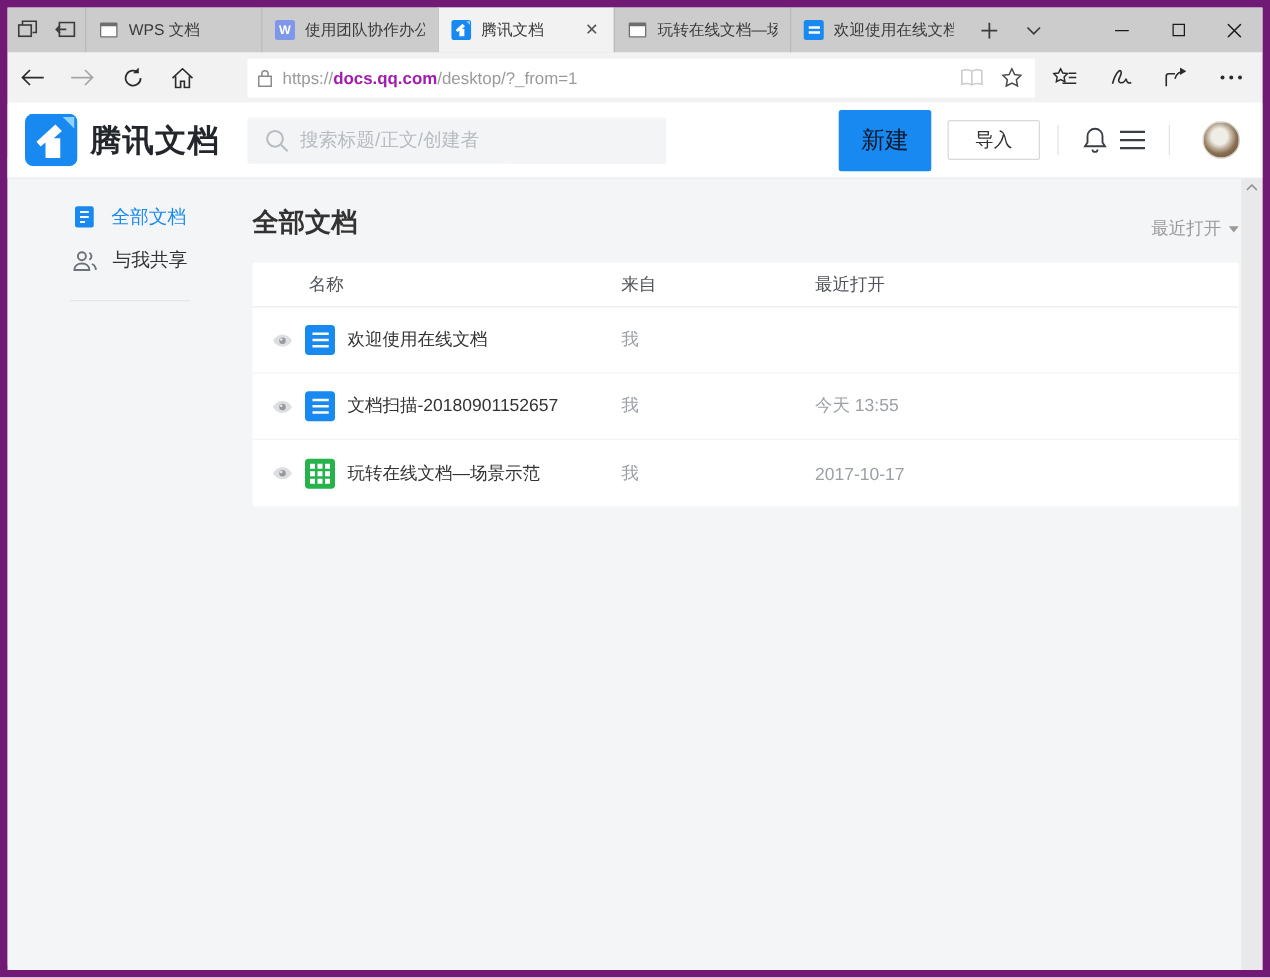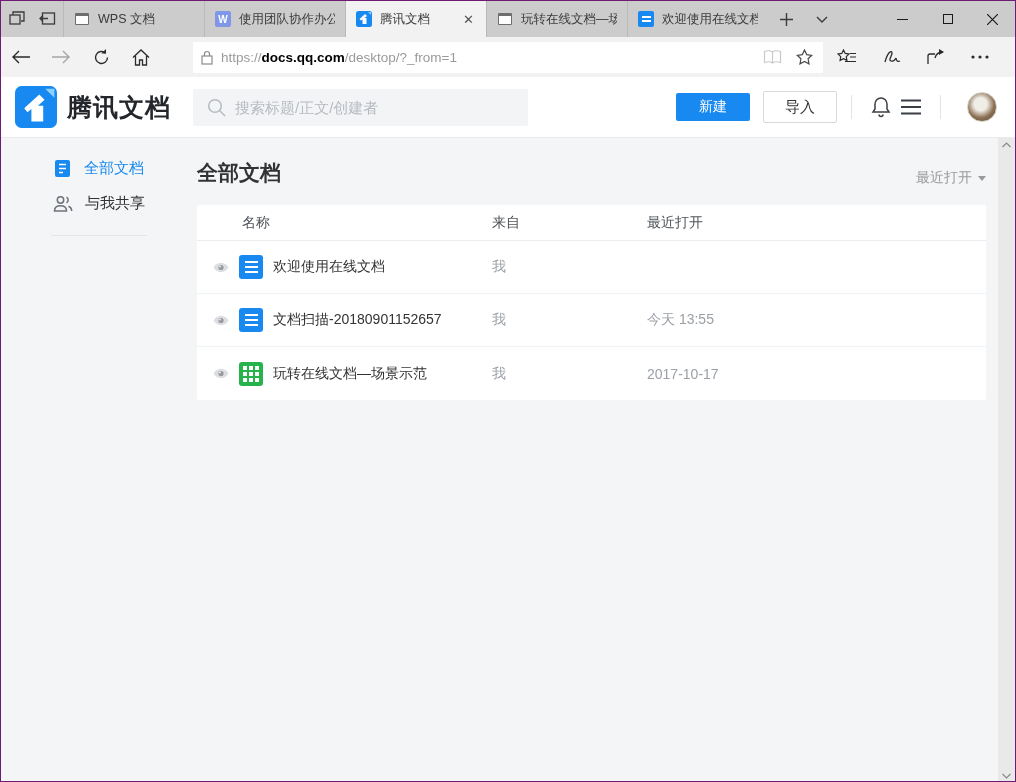--- a/index.html
+++ b/index.html
@@ -1,18 +1,18 @@
 <!DOCTYPE html>
 <html><head>
 <meta charset="utf-8">
 <style>
   * { margin:0; padding:0; box-sizing:border-box; }
   html,body { width:1016px; height:782px; }
   body { font-family:"Liberation Sans","DejaVu Sans",sans-serif; background:#fff; overflow:hidden; }
-  .window { position:relative; width:1016px; height:782px; border:1px solid #701a75; background:#f4f5f7; overflow:hidden; }
+  .window { position:relative; width:1016px; height:782px; border:6px solid #701a75; background:#f4f5f7; overflow:hidden; }
 
   
   .tabbar { position:absolute; left:0; top:0; width:100%; height:36px; background:#ccc; display:flex; align-items:stretch; }
   .tab-tool { width:31px; display:flex; align-items:center; justify-content:center; color:#3b3b3b; cursor:pointer; }
   .tab { width:141px; display:flex; align-items:center; gap:8px; padding:0 10px; border-left:1px solid #b9b9b9; color:#3a3a3a; font-size:12.5px; overflow:hidden; white-space:nowrap; cursor:pointer; }
   .tab:last-of-type { border-right:1px solid #b9b9b9; }
   .tab.active { background:#f2f2f2; border-left:1px solid #b9b9b9; }
   .tab .title { flex:1; overflow:hidden; white-space:nowrap; }
   .tab .close { font-size:13px; color:#555; padding:0 2px; }
   .favicon { width:16px; height:16px; flex:0 0 16px; display:flex; align-items:center; justify-content:center; }
@@ -24,34 +24,34 @@
   .win-controls { margin-left:auto; display:flex; }
   .win-btn { width:45px; height:36px; display:flex; align-items:center; justify-content:center; color:#1a1a1a; cursor:pointer; }
   .ic-min { width:11px; height:1px; background:#1a1a1a; }
   .ic-max { width:10px; height:10px; border:1px solid #1a1a1a; }
 
   
   .addressbar { position:absolute; left:0; top:36px; width:100%; height:40px; background:#f2f2f2; display:flex; align-items:center; }
   .nav-btn { width:40px; height:40px; display:flex; align-items:center; justify-content:center; cursor:pointer; }
   .url-box { width:630px; height:31px; margin-left:32px; background:#fff; display:flex; align-items:center; padding:0 8px; }
   .url-text { flex:1; font-size:13.5px; color:#9a9a9a; white-space:nowrap; overflow:hidden; margin-left:8px; }
-  .url-text .host { color:#000000; font-weight:bold; }
+  .url-text .host { color:#a21caf; font-weight:bold; }
   .url-icons { display:flex; align-items:center; gap:14px; margin-right:2px; }
   .chrome-right { display:flex; align-items:center; margin-left:14px; gap:26px; }
 
   
   .site-header { position:absolute; left:0; top:76px; width:100%; height:60px; background:#fff; box-shadow:0 1px 0 #e9eaec; display:flex; align-items:center; z-index:2; }
   .brand { display:flex; align-items:center; gap:10px; margin-left:14px; cursor:pointer; }
   .brand-name { font-size:25px; font-weight:bold; color:#23262b; letter-spacing:1px; }
   .searchbox { position:relative; margin-left:22px; width:335px; height:37px; background:#f3f4f6; border-radius:2px; display:flex; align-items:center; }
   .searchbox input { border:0; outline:0; background:transparent; width:100%; height:100%; padding-left:42px; font-size:15px; color:#333; font-family:inherit; }
   .searchbox input::placeholder { color:#b7bbc2; }
   .search-ic { position:absolute; left:14px; top:9px; }
   .hdr-right { margin-left:auto; display:flex; align-items:center; margin-right:18px; }
-  .btn-new { width:74px; height:28px; background:#1789f0; color:#ffffff; font-size:14px; border:0; border-radius:2px; cursor:pointer; font-family:inherit; }
+  .btn-new { width:74px; height:49px; background:#1789f0; color:#0f172a; font-size:19px; border:0; border-radius:2px; cursor:pointer; font-family:inherit; }
   .btn-import { width:74px; height:32px; background:#fff; color:#333; font-size:15px; border:1px solid #d9d9d9; border-radius:2px; margin-left:13px; cursor:pointer; font-family:inherit; }
   .v-sep { width:1px; height:24px; background:#e3e4e6; margin:0 14px; }
   .hdr-ic { width:30px; height:30px; display:flex; align-items:center; justify-content:center; cursor:pointer; }
   .avatar { width:30px; height:30px; border-radius:50%; margin-left:12px; cursor:pointer; background:radial-gradient(circle at 45% 40%, #f0ede6 0 28%, #8a6f52 60%, #574537 100%); border:1px solid #d6cfc4; }
 
   
   .content { position:absolute; left:0; top:120px; width:999px; height:646px; background:#f4f5f7; }
   .sidebar { position:absolute; left:0; top:0; width:196px; height:100%; }
   .side-item { display:flex; align-items:center; gap:12px; height:35px; padding-left:52px; font-size:15px; color:#333; cursor:pointer; }
   .side-item.active { color:#1789f0; }

